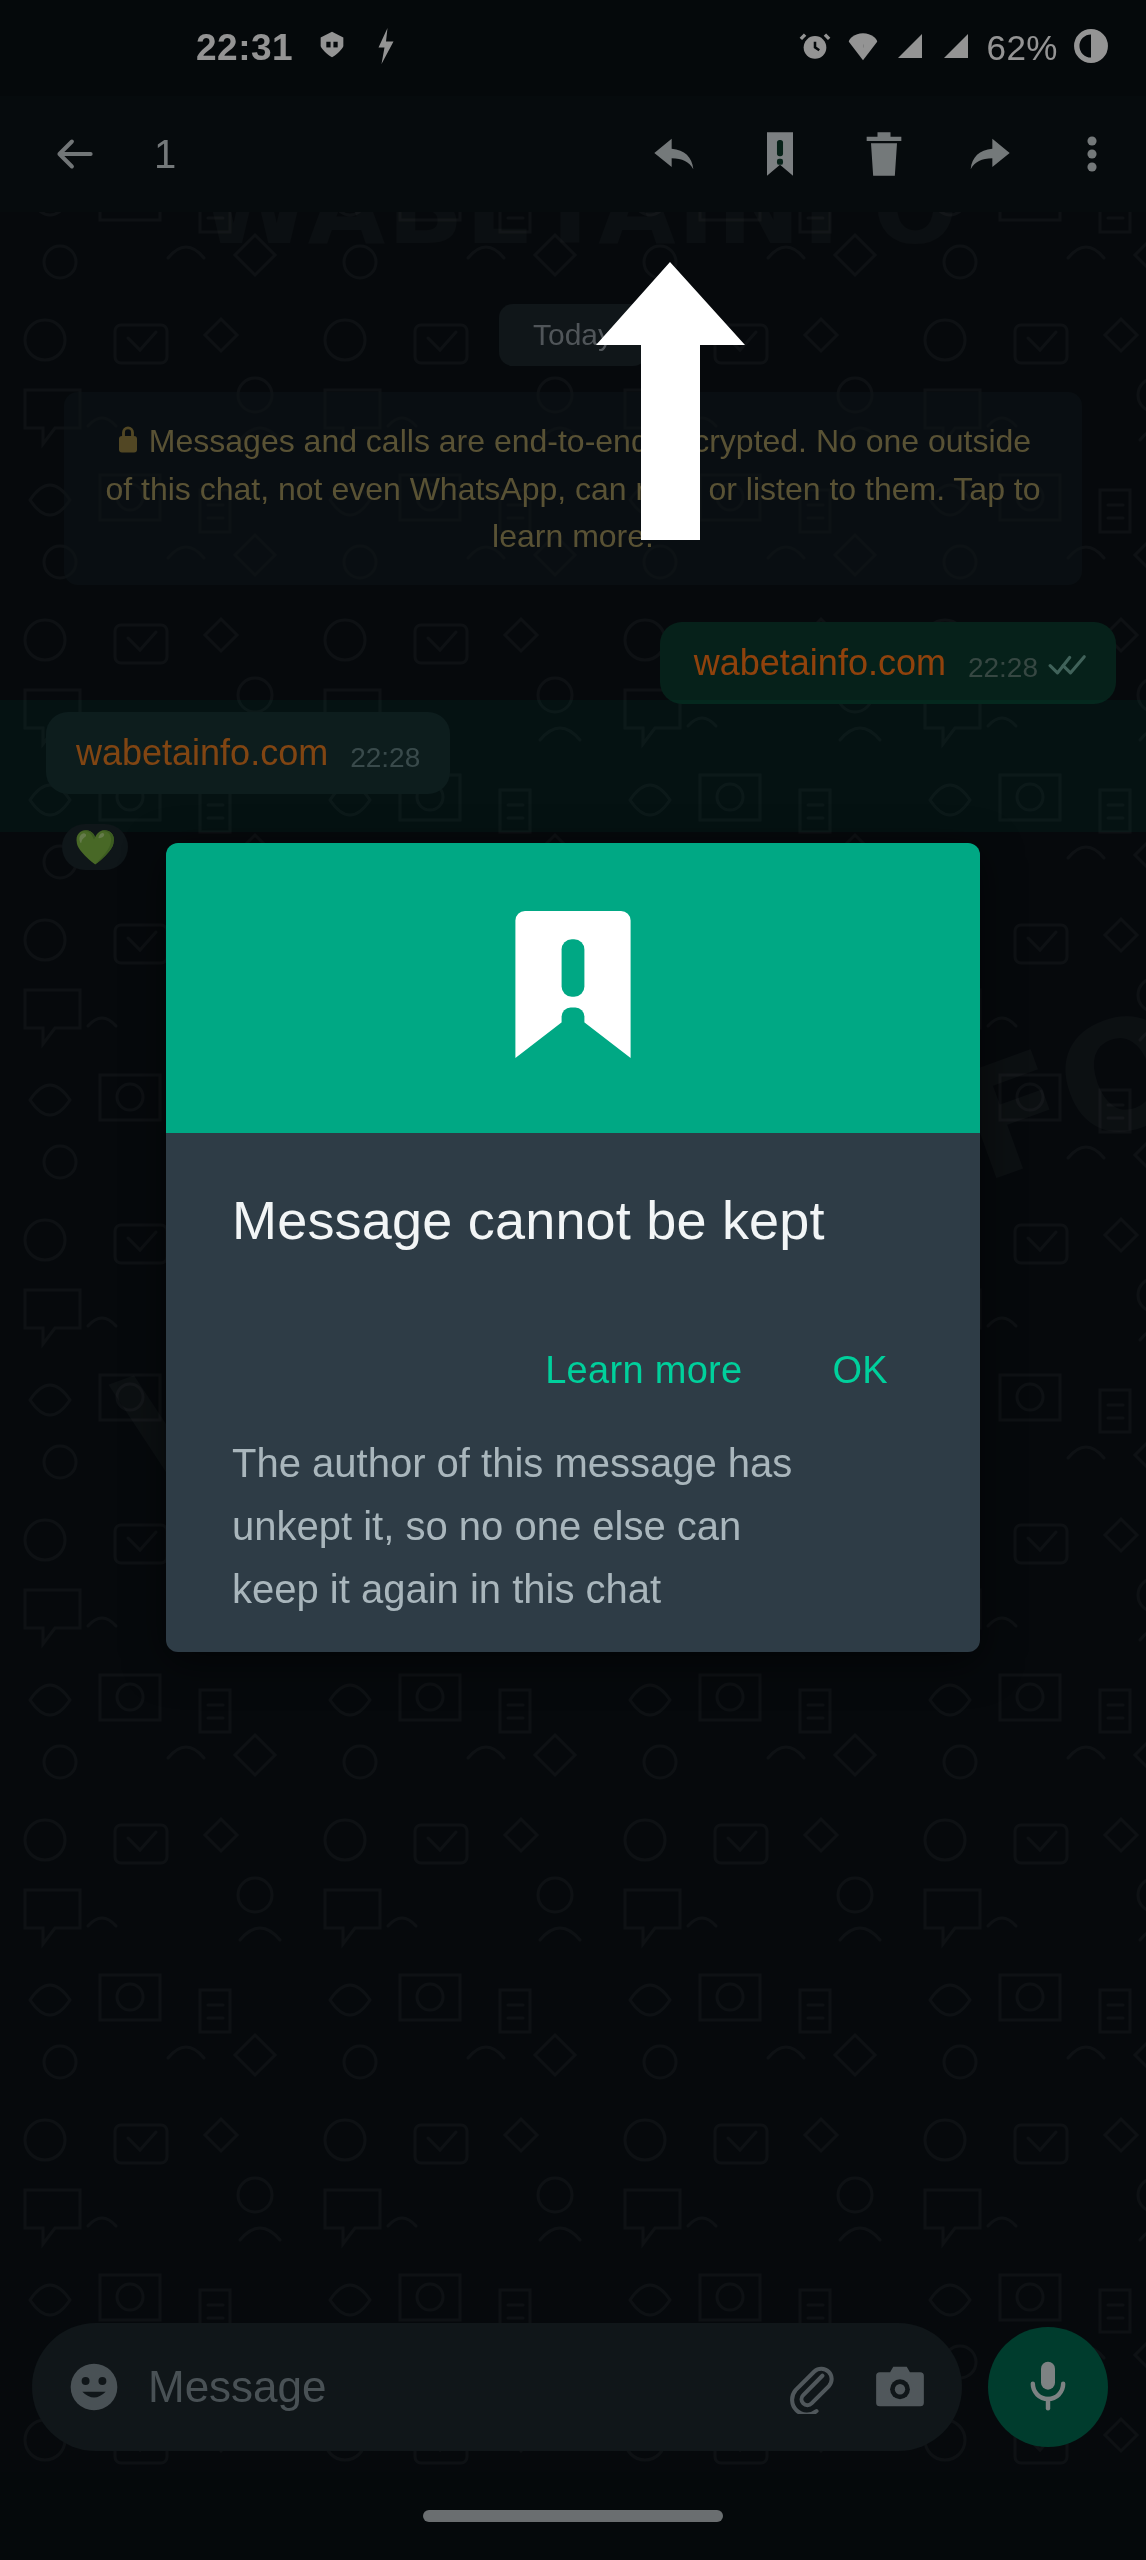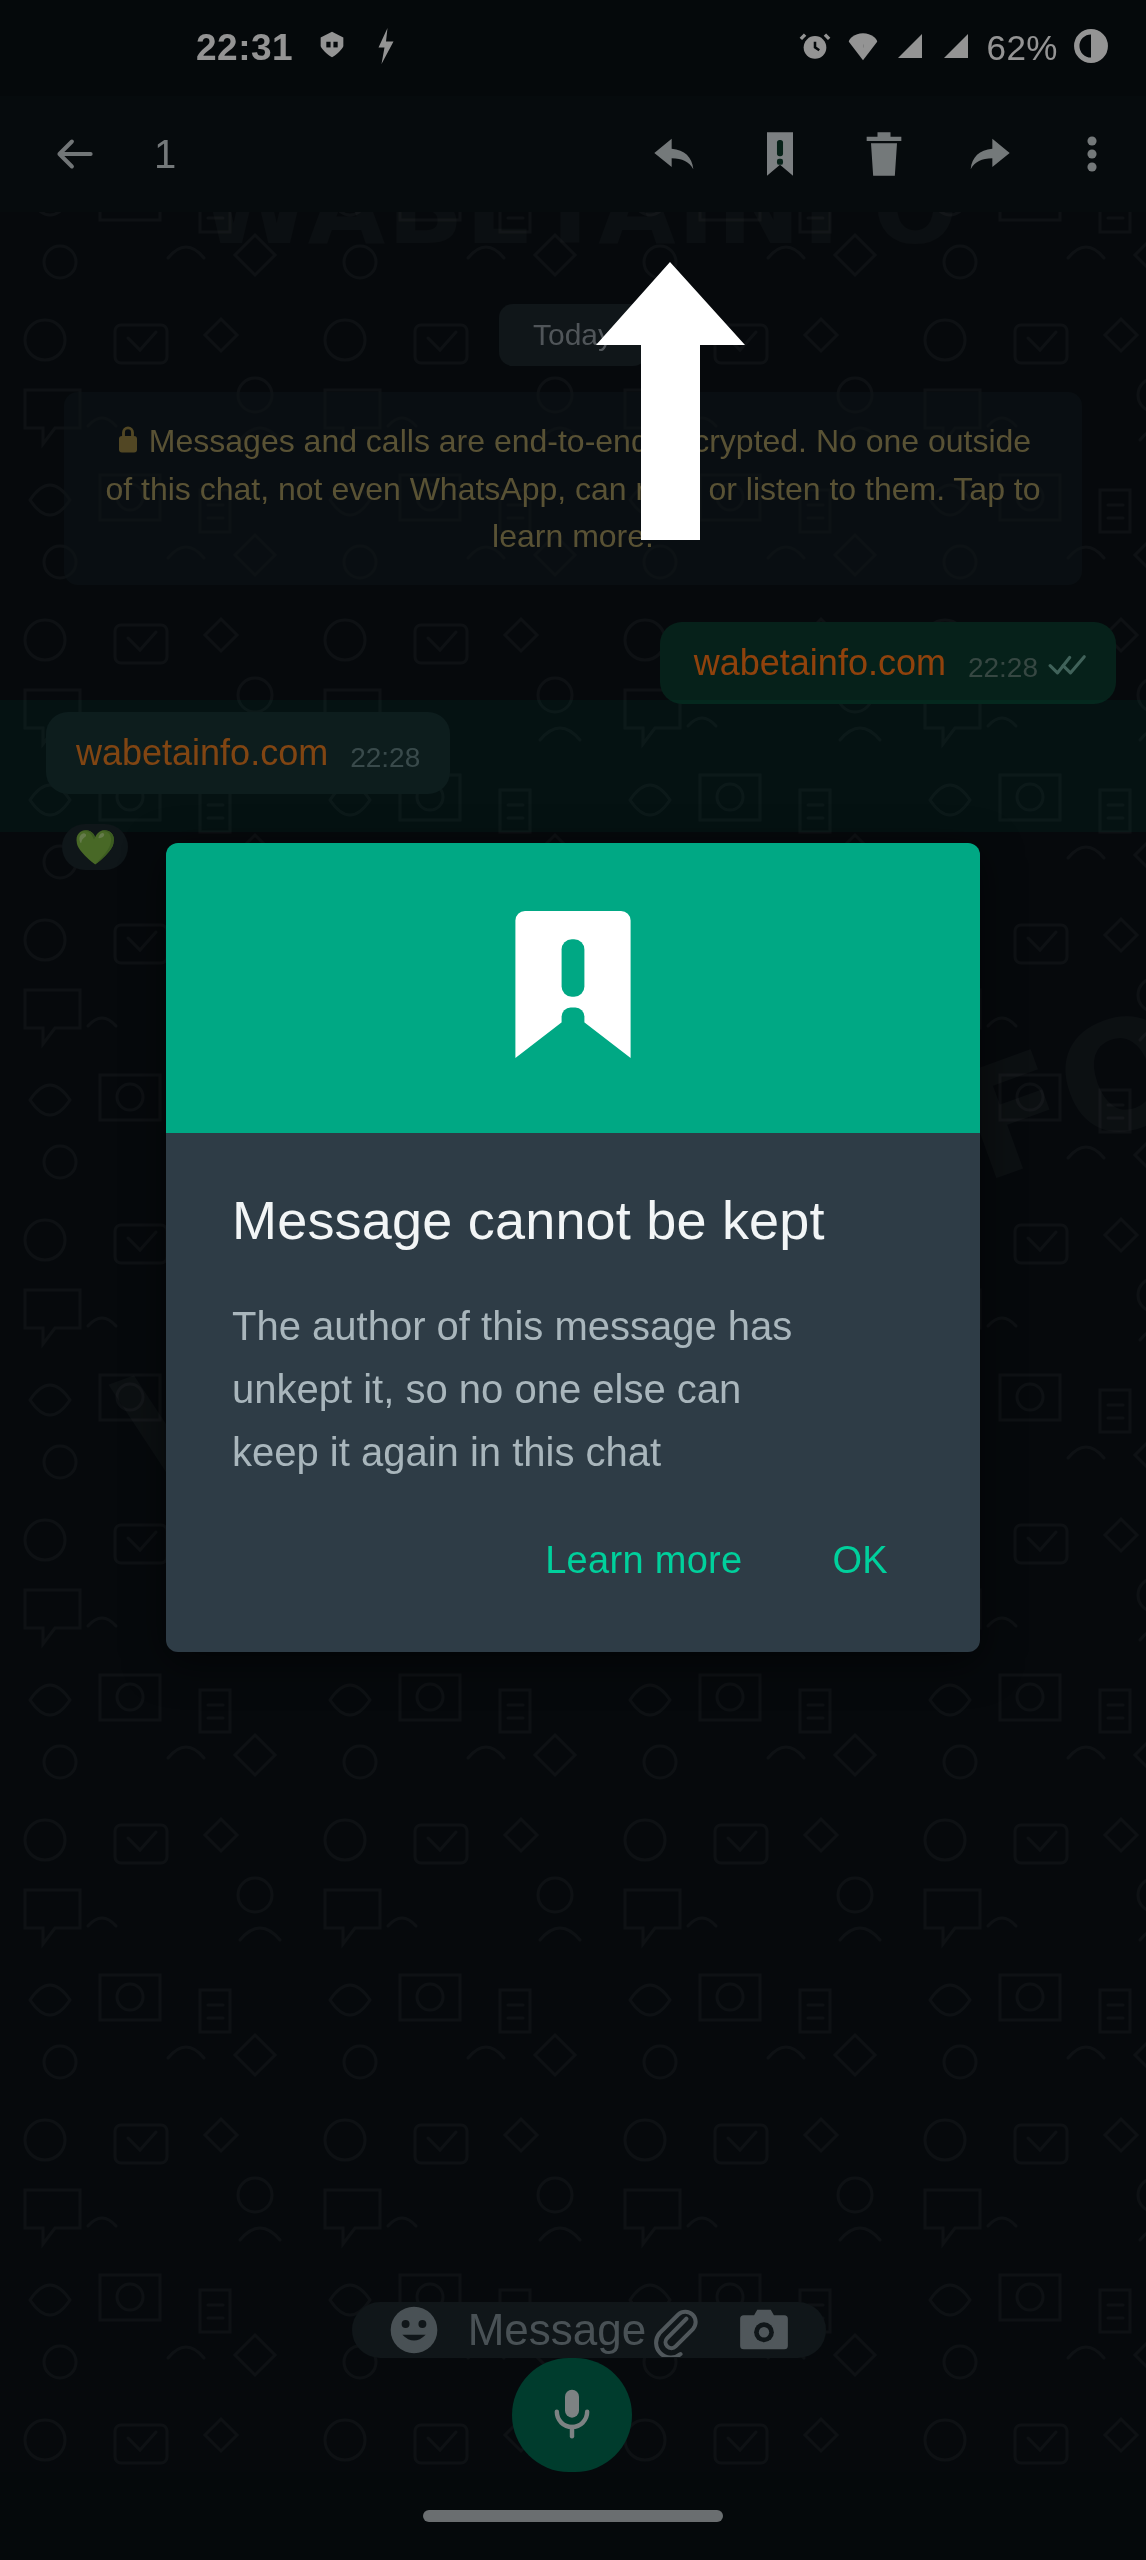--- a/index.html
+++ b/index.html
@@ -166,21 +166,20 @@
     font-family:"Liberation Sans", sans-serif;
     cursor:pointer;
     letter-spacing:0.3px;
   }
 
   
   #composer {
     position:absolute; left:0; bottom:88px; width:1146px; height:170px;
     display:flex; align-items:center;
     z-index:18;
-    flex-direction:column;
   }
   #composer-field {
     margin-left:32px;
     flex:1;
     height:128px;
     background:#1C262B;
     border-radius:64px;
     display:flex; align-items:center;
     padding:0 34px;
     max-width:930px;
@@ -381,25 +380,25 @@
       <span>
         <svg width="132" height="168" viewBox="0 0 22 28">
           <path fill="#FFFFFF" d="M3 1.5 h16 a1.6 1.6 0 0 1 1.6 1.6 V26 l-9.6 -7.4 L1.4 26 V3.1 A1.6 1.6 0 0 1 3 1.5 z"></path>
           <rect x="9.1" y="6.2" width="3.8" height="9.6" rx="1.7" fill="#00A884"></rect>
           <rect x="9.1" y="17.6" width="3.8" height="3.8" rx="1.5" fill="#00A884"></rect>
         </svg>
       </span>
     </div>
     <div id="dialog-body">
       <div id="dialog-title">Message cannot be kept</div>
-      <div id="dialog-text">The author of this message has unkept it, so no one else can keep it again in this chat</div>
       <div id="dialog-actions">
         <button class="dlg-btn">Learn more</button>
         <button class="dlg-btn">OK</button>
       </div>
+      <div id="dialog-text">The author of this message has unkept it, so no one else can keep it again in this chat</div>
     </div>
   </div>
 
   <div id="composer">
     <div id="composer-field">
       <span class="comp-icon">
         <svg width="58" height="58" viewBox="0 0 24 24">
             <circle cx="12" cy="12" r="10" fill="#7E8C93"></circle>
             <circle cx="8.4" cy="9.4" r="1.7" fill="#1C262B"></circle>
             <circle cx="15.6" cy="9.4" r="1.7" fill="#1C262B"></circle>

